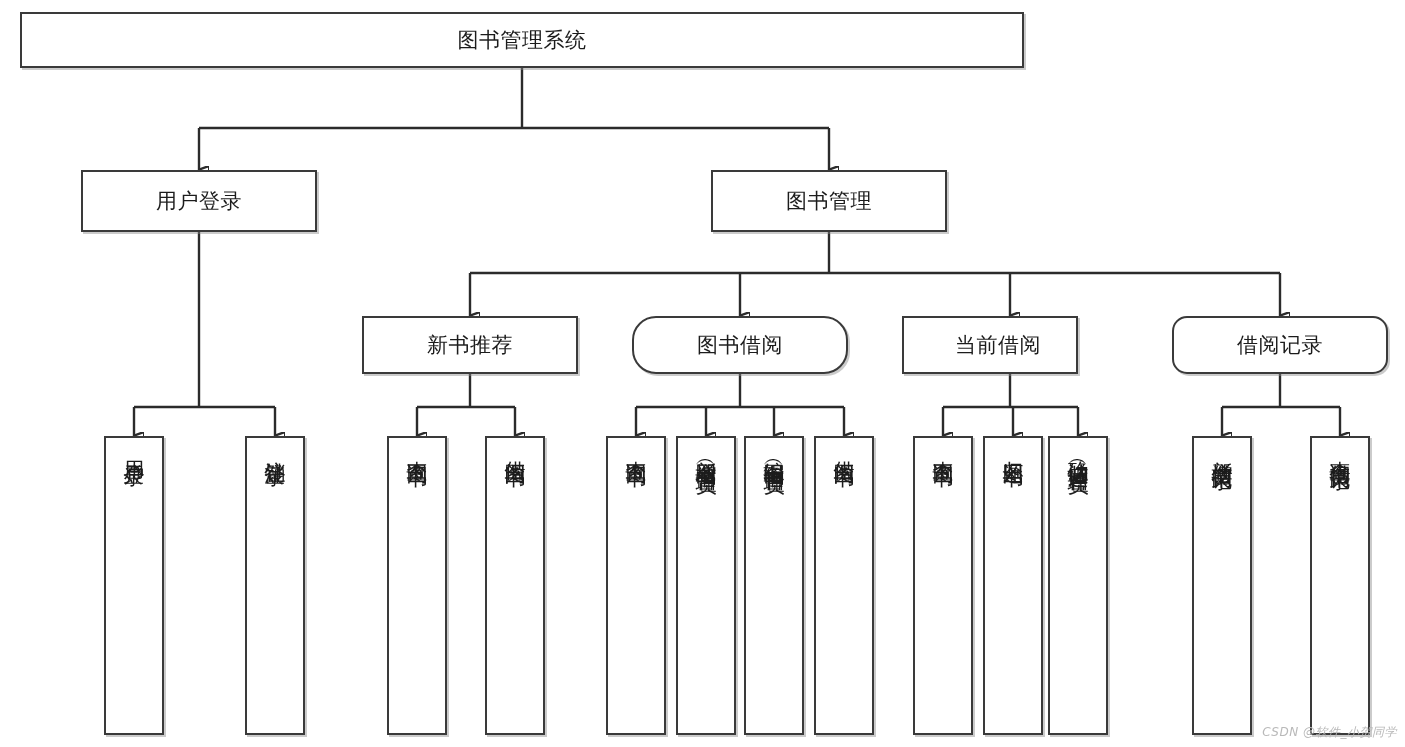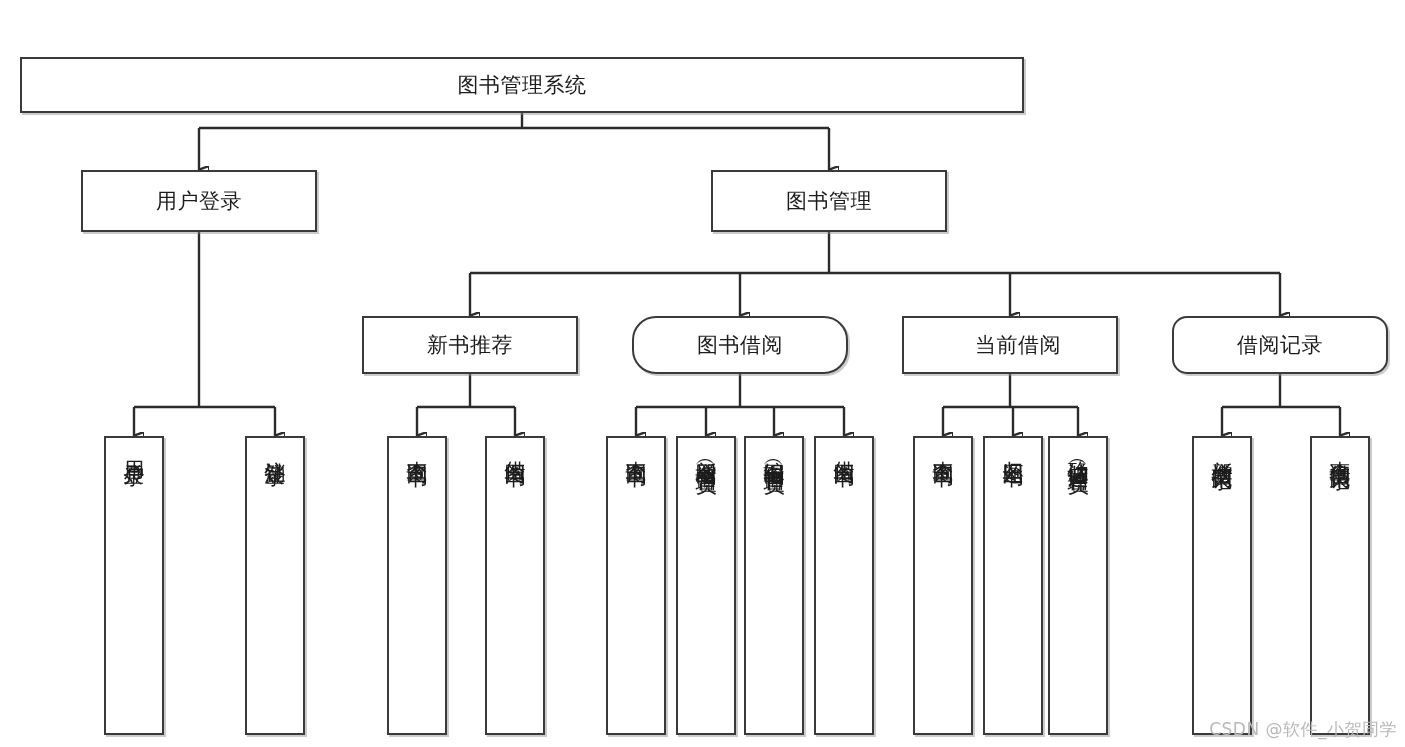--- a/index.html
+++ b/index.html
@@ -60,23 +60,24 @@
   svg#wires line, svg#wires path {
     stroke: #2b2b2b;
     stroke-width: 2.4;
     fill: none;
   }
   .watermark {
     position: absolute;
     right: 8px;
     bottom: 6px;
     color: #b9b9b9;
-    font-size: 17px;
+    font-size: 12px;
     letter-spacing: 0.5px;
     white-space: nowrap;
+    font-style: italic;
   }
 </style>
 </head>
 <body>
 
 <div id="canvas">
 
   <svg id="wires" viewBox="0 0 1405 747">
     <defs>
       <marker id="arrow" markerWidth="9" markerHeight="11" refX="4.5" refY="10.2" orient="auto" markerUnits="userSpaceOnUse">
@@ -118,38 +119,38 @@
     <line x1="943" y1="407" x2="943" y2="436" marker-end="url(#arrow)"></line>
     <line x1="1013" y1="407" x2="1013" y2="436" marker-end="url(#arrow)"></line>
     <line x1="1078" y1="407" x2="1078" y2="436" marker-end="url(#arrow)"></line>
 
     <line x1="1280" y1="374" x2="1280" y2="407"></line>
     <line x1="1222" y1="407" x2="1340" y2="407"></line>
     <line x1="1222" y1="407" x2="1222" y2="436" marker-end="url(#arrow)"></line>
     <line x1="1340" y1="407" x2="1340" y2="436" marker-end="url(#arrow)"></line>
   </svg>
 
-  <div class="node" style="left: 20px; top: 12px; width: 1004px; height: 56px; margin-top: 45px;">
+  <div class="node" style="left: 20px; top: 12px; width: 1004px; height: 56px;">
     <span class="node-label">图书管理系统</span>
   </div>
 
   <div class="node" style="left: 81px; top: 170px; width: 236px; height: 62px;">
     <span class="node-label">用户登录</span>
   </div>
   <div class="node" style="left: 711px; top: 170px; width: 236px; height: 62px;">
     <span class="node-label">图书管理</span>
   </div>
 
   <div class="node" style="left: 362px; top: 316px; width: 216px; height: 58px;">
     <span class="node-label">新书推荐</span>
   </div>
   <div class="node" style="left: 632px; top: 316px; width: 216px; height: 58px; border-radius: 24px;">
     <span class="node-label">图书借阅</span>
   </div>
-  <div class="node" style="left: 902px; top: 316px; width: 216px; height: 58px; padding-left: 16px;">
+  <div class="node" style="left: 902px; top: 316px; width: 176px; height: 58px; padding-left: 16px;">
     <span class="node-label">当前借阅</span>
   </div>
   <div class="node" style="left: 1172px; top: 316px; width: 216px; height: 58px; border-radius: 15px;">
     <span class="node-label">借阅记录</span>
   </div>
 
   <div class="node vertical" style="left: 104px; top: 436px; width: 60px; height: 299px;">
     <span class="node-label">用户登录</span>
   </div>
   <div class="node vertical" style="left: 245px; top: 436px; width: 60px; height: 299px;">

